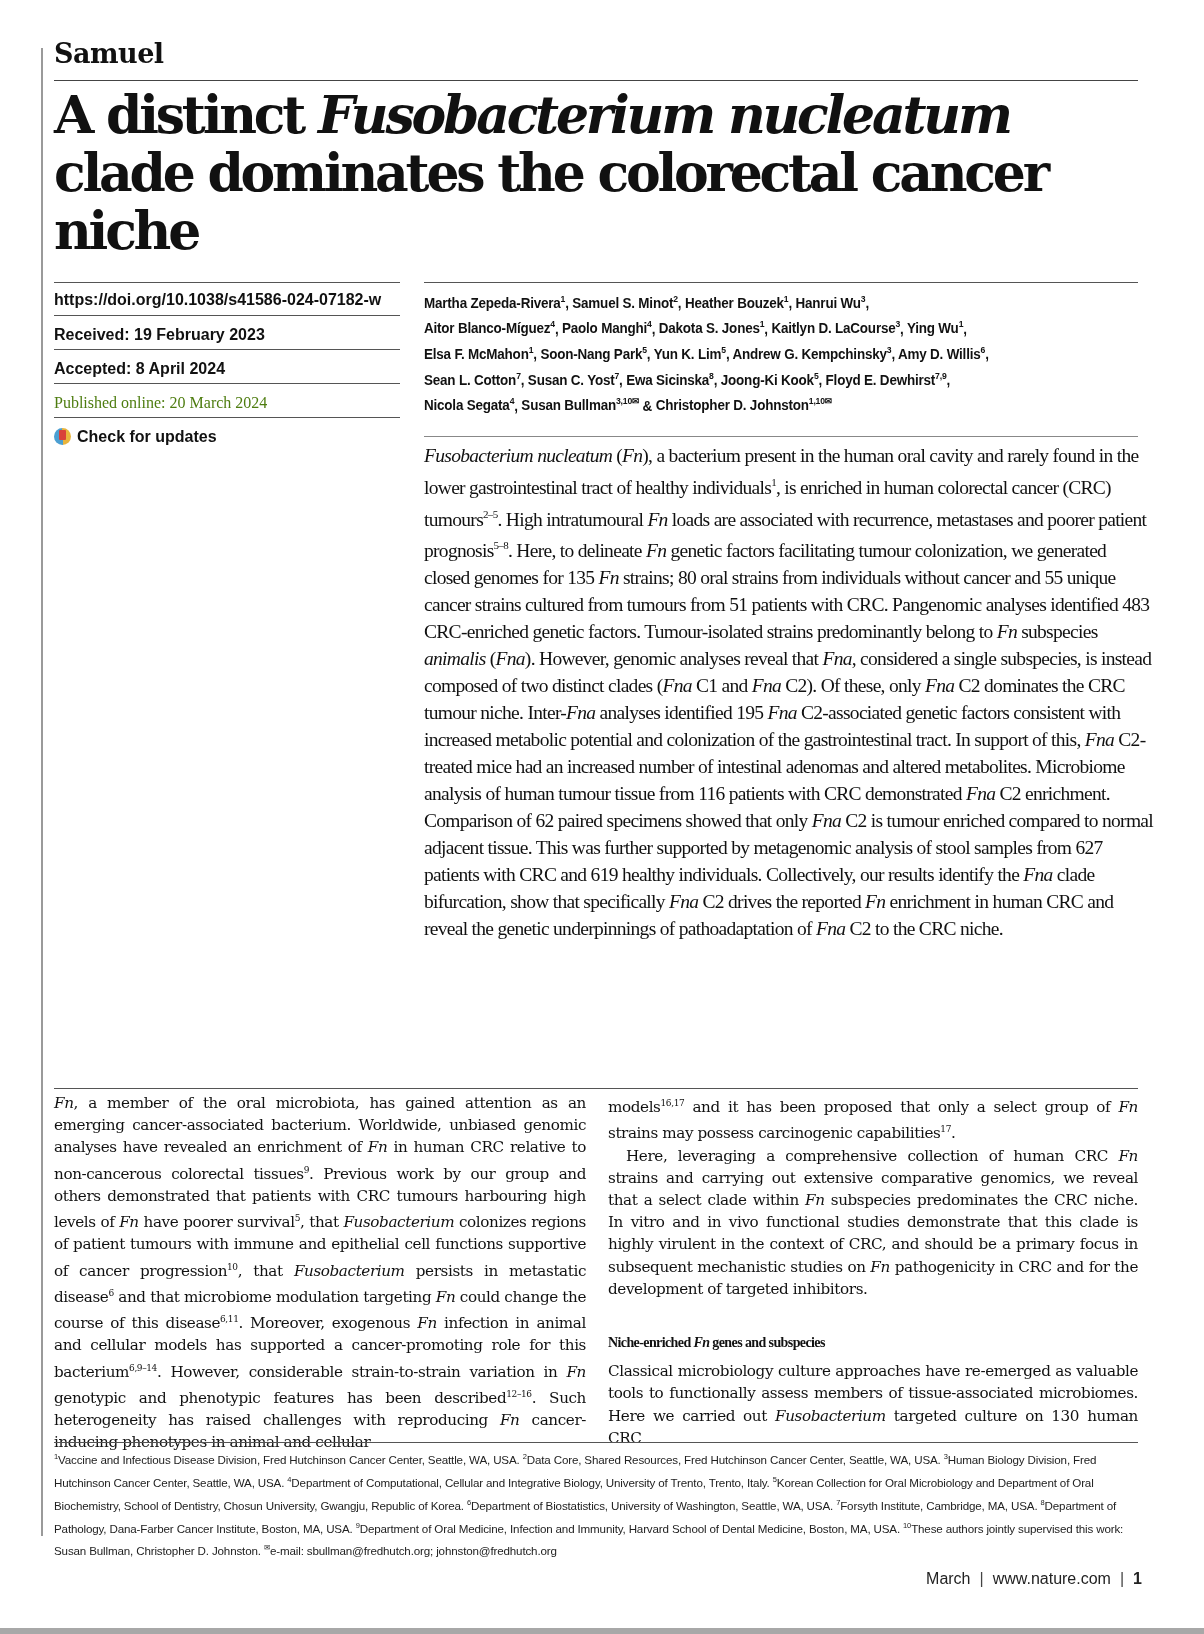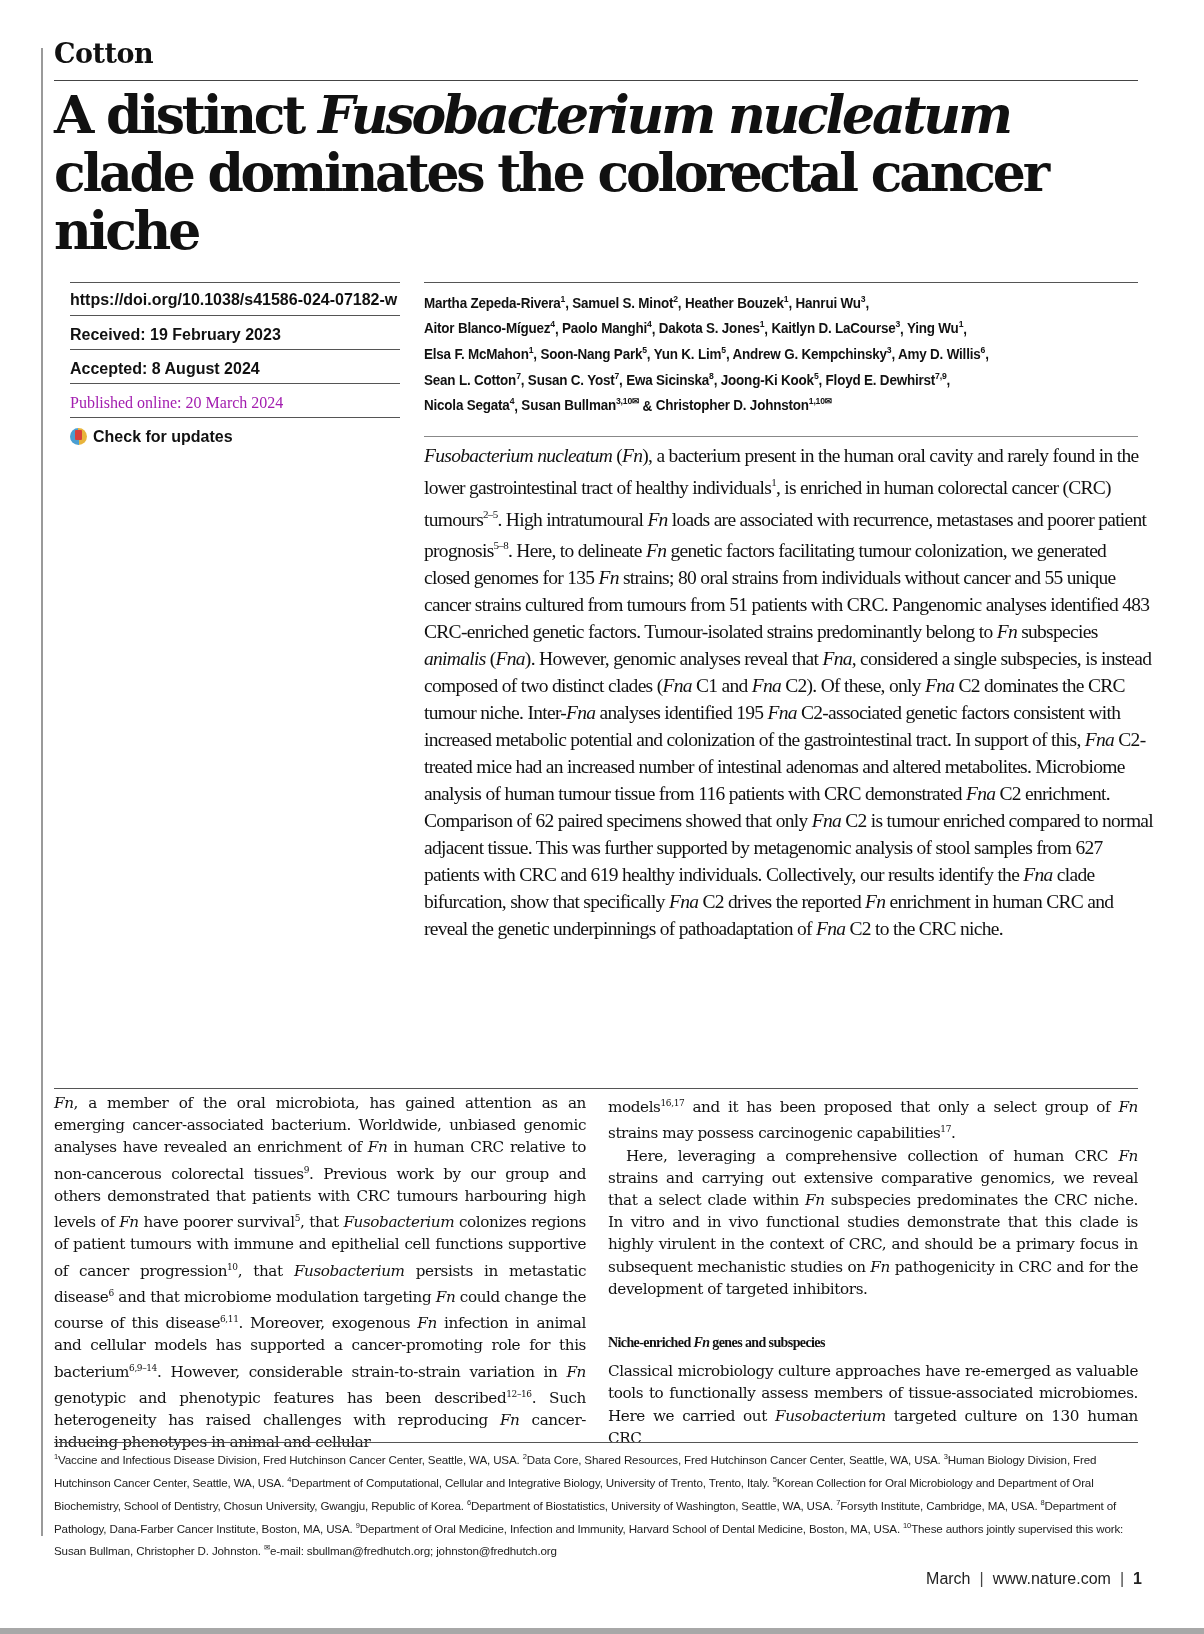--- a/index.html
+++ b/index.html
@@ -7,23 +7,23 @@
   .page-edge { position: absolute; left: 41px; top: 48px; width: 2px; height: 1488px; background: #9a9a9a; }
   .bottom-bar { position: absolute; left: 0; bottom: 0; width: 1204px; height: 6px; background: #a8a8a8; }
 
   .section-label { position: absolute; left: 54px; top: 38px; font-family: "DejaVu Serif", serif; font-weight: bold; font-size: 27px; letter-spacing: -0.5px; }
   .rule-top { position: absolute; left: 54px; top: 80px; width: 1084px; height: 1px; background: #444; }
 
   .title { position: absolute; left: 54px; top: 86px; width: 1100px; font-family: "DejaVu Serif", serif; font-weight: bold; font-size: 52px; line-height: 58px; letter-spacing: -3.2px; }
   .title i { font-style: italic; }
 
   .meta { position: absolute; left: 54px; top: 282px; width: 346px; font-family: "Liberation Sans", sans-serif; }
-  .meta-row { font-size: 16px; font-weight: bold; height: 33px; line-height: 37px; border-bottom: 1px solid #555; margin-left: 16px; }
+  .meta-row { font-size: 16px; font-weight: bold; height: 33px; line-height: 37px; border-bottom: 1px solid #555; }
   .meta-row.first { border-top: 1px solid #555; height: 32px; line-height: 34px; }
-  .meta-row.published { font-family: "Liberation Serif", serif; font-weight: normal; color: #a21caf; font-size: 16px; }
+  .meta-row.published { font-family: "Liberation Serif", serif; font-weight: normal; color: #4d7c0f; font-size: 16px; }
   .meta-row.last { border-bottom: none; }
   .badge-icon { display: inline-block; width: 17px; height: 17px; border-radius: 50%; background: conic-gradient(#e8b43c 0 50%, #4b9fd2 50% 100%); vertical-align: -3px; margin-right: 6px; position: relative; }
   .badge-icon::after { content: ""; position: absolute; left: 5px; top: 2px; width: 7px; height: 10px; background: #d9403a; border-radius: 1px; }
 
   .rule-authors { position: absolute; left: 424px; top: 282px; width: 714px; height: 1px; background: #555; }
   .authors { position: absolute; left: 424px; top: 288px; width: 714px; font-family: "Liberation Sans", sans-serif; font-weight: bold; font-size: 14px; line-height: 22px; letter-spacing: -0.2px; transform: scaleX(0.96); transform-origin: left top; }
   .authors sup { font-size: 9px; }
   .rule-abstract { position: absolute; left: 424px; top: 436px; width: 714px; height: 1px; background: #888; }
   .abstract { position: absolute; left: 424px; top: 442px; width: 730px; font-family: "Liberation Serif", serif; font-size: 19.5px; line-height: 27px; letter-spacing: -0.7px; }
   .abstract sup { font-size: 11px; }
@@ -43,31 +43,31 @@
 
   .folio { position: absolute; right: 62px; top: 1570px; font-family: "Liberation Sans", sans-serif; font-size: 16px; color: #222; }
   .folio .sep { margin: 0 9px; color: #444; }
   .folio b { font-weight: bold; }
 </style>
 </head>
 <body>
 
 <div class="page-edge"></div>
 
-<div class="section-label">Cotton</div>
+<div class="section-label">Samuel</div>
 <div class="rule-top"></div>
 
 <h1 class="title" style="margin:0;">
   <span>A distinct </span><i>Fusobacterium nucleatum</i><span> clade dominates the colorectal cancer niche</span>
 </h1>
 
 <div class="meta">
   <div class="meta-row first">https://doi.org/10.1038/s41586-024-07182-w</div>
   <div class="meta-row">Received: 19 February 2023</div>
-  <div class="meta-row">Accepted: 8 August 2024</div>
+  <div class="meta-row">Accepted: 8 April 2024</div>
   <div class="meta-row published">Published online: 20 March 2024</div>
   <div class="meta-row last">
     <span class="badge-icon"></span><span>Check for updates</span>
   </div>
 </div>
 
 <div class="rule-authors"></div>
 <div class="authors" id="author-list"><span>Martha Zepeda-Rivera<sup>1</sup></span>, <span>Samuel S. Minot<sup>2</sup></span>, <span>Heather Bouzek<sup>1</sup></span>, <span>Hanrui Wu<sup>3</sup></span>, <br><span>Aitor Blanco-Míguez<sup>4</sup></span>, <span>Paolo Manghi<sup>4</sup></span>, <span>Dakota S. Jones<sup>1</sup></span>, <span>Kaitlyn D. LaCourse<sup>3</sup></span>, <span>Ying Wu<sup>1</sup></span>, <br><span>Elsa F. McMahon<sup>1</sup></span>, <span>Soon-Nang Park<sup>5</sup></span>, <span>Yun K. Lim<sup>5</sup></span>, <span>Andrew G. Kempchinsky<sup>3</sup></span>, <span>Amy D. Willis<sup>6</sup></span>, <br><span>Sean L. Cotton<sup>7</sup></span>, <span>Susan C. Yost<sup>7</sup></span>, <span>Ewa Sicinska<sup>8</sup></span>, <span>Joong-Ki Kook<sup>5</sup></span>, <span>Floyd E. Dewhirst<sup>7,9</sup></span>, <br><span>Nicola Segata<sup>4</sup></span>, <span>Susan Bullman<sup>3,10✉</sup></span> &amp; <span>Christopher D. Johnston<sup>1,10✉</sup></span></div>
 
 <div class="rule-abstract"></div>

